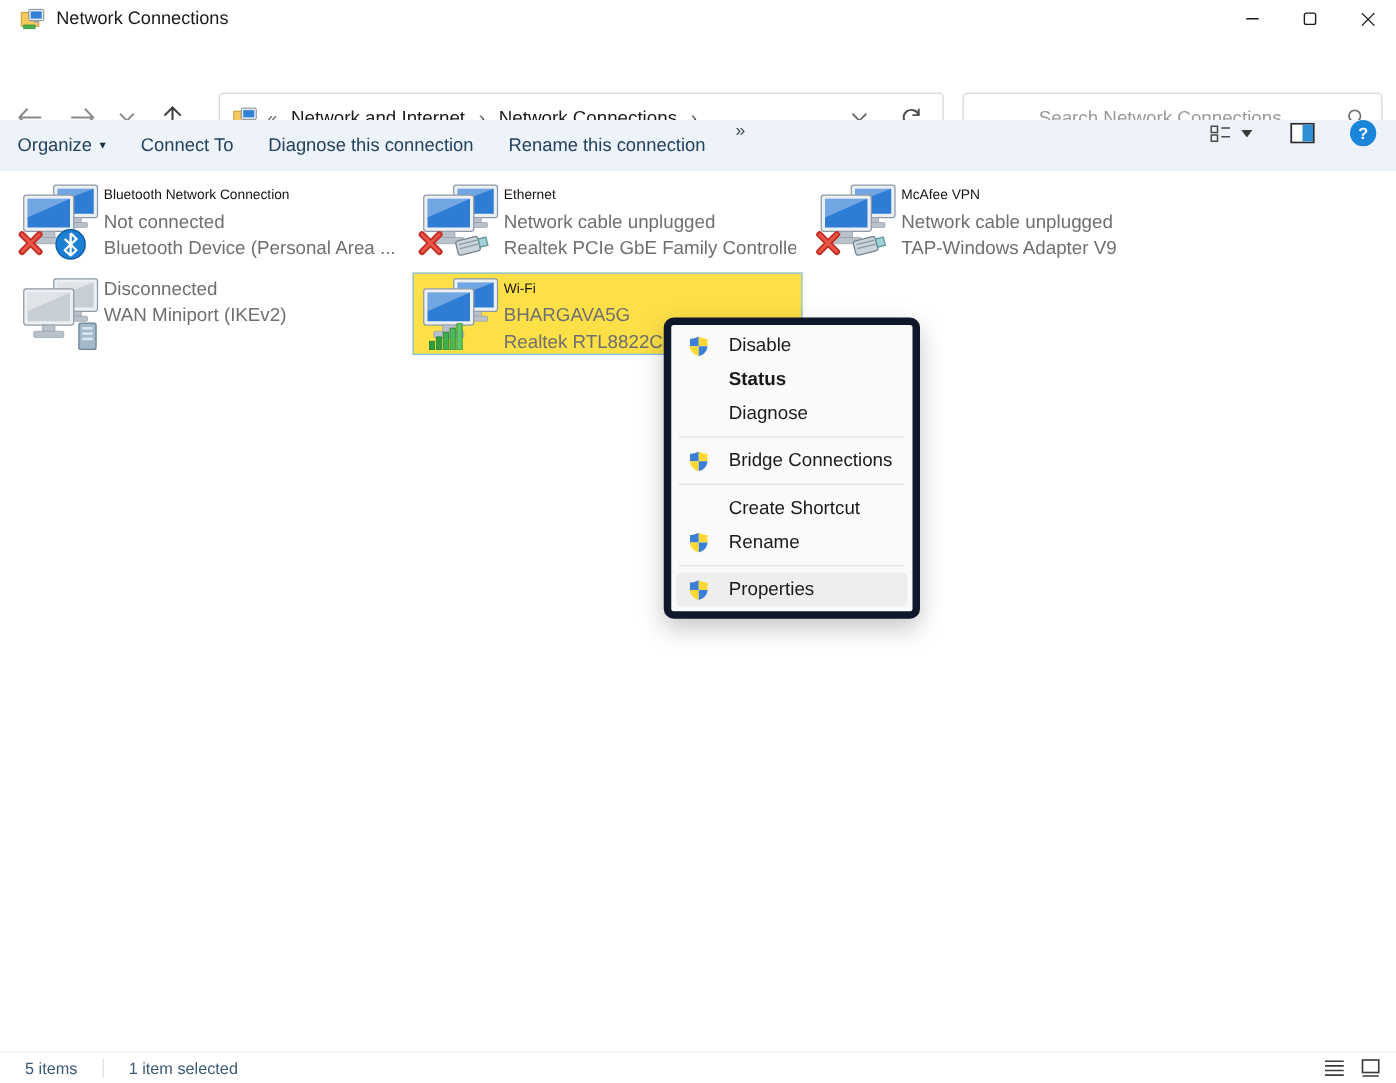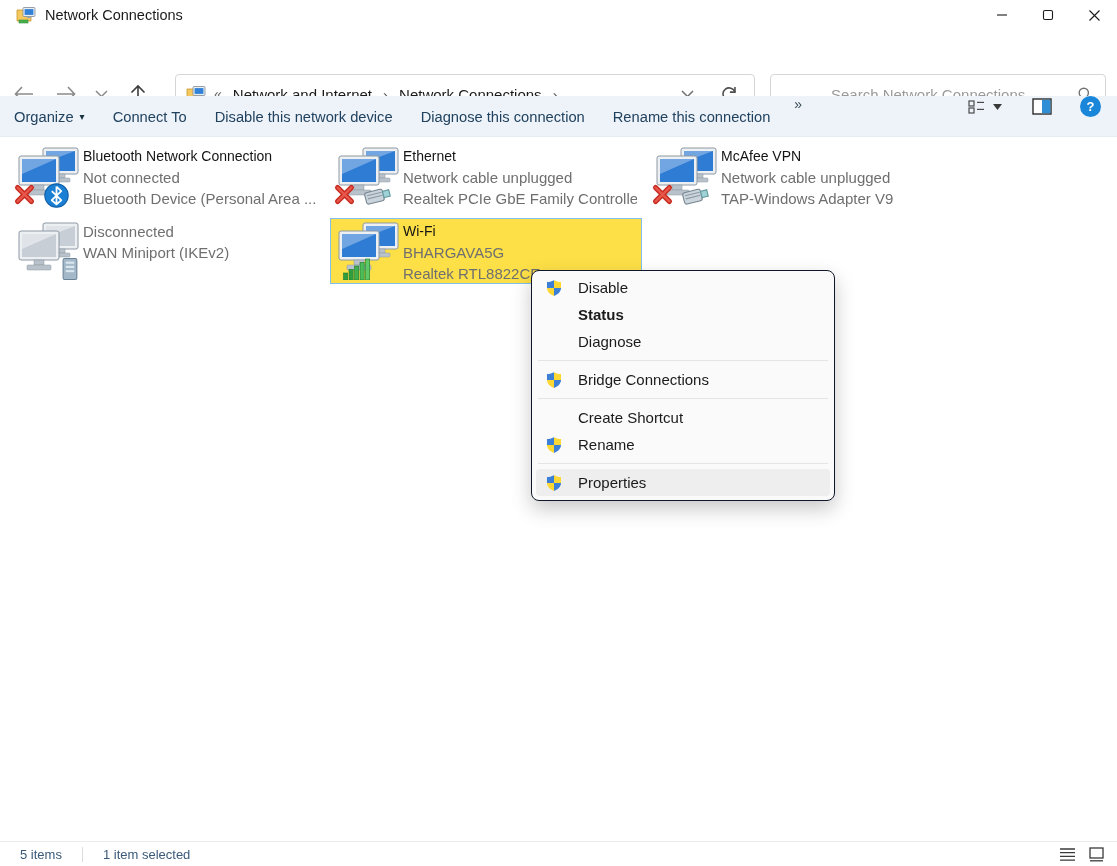--- a/index.html
+++ b/index.html
@@ -41,25 +41,25 @@
   .tile-icon { position:absolute; left:7px; top:3px; width:64px; height:58px; }
   .tile-icon .comp { width:64px; height:54px; }
   .tile-icon.gray { --screen:#c7ced6; --glare:rgba(255,255,255,.45); }
   .badge { position:absolute; }
   .badge-x { left:-5px; bottom:-1px; width:23px; height:23px; }
   .badge-bt { left:26px; bottom:-3px; width:25px; height:25px; }
   .badge-cable { left:25px; bottom:-1px; width:32px; height:22px; }
   .badge-wifi { left:5px; bottom:0; width:30px; height:23px; }
   .badge-vpn { right:2px; bottom:-2px; width:19px; height:26px; }
   .tile-text { position:absolute; left:72px; top:2px; right:4px; }
-  .t-name { font-size:14px; color:#141414; line-height:21px; white-space:nowrap; overflow:hidden; }
+  .t-name { font-size:11px; color:#141414; line-height:21px; white-space:nowrap; overflow:hidden; }
   .t-line { font-size:15px; color:#6f6f6f; line-height:21px; white-space:nowrap; overflow:hidden; }
 
   
-  .ctxmenu { position:absolute; left:531px; top:254px; width:304px; background:#fafafa; border:1px solid #0f172a; border-radius:8px; box-shadow:0 8px 20px rgba(0,0,0,.22); padding:3px 4px 4px 4px; z-index:10;margin-top:16px; }
+  .ctxmenu { position:absolute; left:531px; top:254px; width:205px; background:#fafafa; border:6px solid #0f172a; border-radius:8px; box-shadow:0 8px 20px rgba(0,0,0,.22); padding:3px 4px 4px 4px; z-index:10; }
   .mi { display:flex; align-items:center; height:27px; padding:0 8px; border-radius:4px; }
   .mi-ic { width:20px; height:20px; margin-right:14px; flex:0 0 auto; display:flex; align-items:center; justify-content:center; }
   .mi-ic svg { width:18px; height:18px; }
   .mi-label { font-size:15px; color:#1a1a1a; white-space:nowrap; }
   .mi.bold .mi-label { font-weight:bold; }
   .mi.disabled .mi-label { color:#a9a9a9; }
   .mi.highlight { background:#eeeeee; }
   .msep { border-top:1px solid #e4e4e4; margin:5px 2px; height:0; }
   .shield-gray { --sa:#c9cdd1; --sb:#c9cdd1; }
 
@@ -212,21 +212,20 @@
     </svg>
   </div>
 </div>
 
 <div class="toolbar">
   <div class="tb-item">
     <span>Organize</span>
     <span class="tb-caret">▾</span>
   </div>
   <div class="tb-item">Connect To</div>
-  <div class="tb-item">Disable this network device</div>
   <div class="tb-item">Diagnose this connection</div>
   <div class="tb-item">Rename this connection</div>
   <div class="tb-overflow">»</div>
 
   <div class="tb-right">
     <div style="display:flex;align-items:center;gap:8px">
       <svg width="17" height="16" viewBox="0 0 17 16">
         <rect x="1" y="2" width="5" height="5" fill="none" stroke="#4a4a4a" stroke-width="1.2"></rect>
         <line x1="9" y1="3.4" x2="16" y2="3.4" stroke="#4a4a4a" stroke-width="1.2"></line>
         <rect x="1" y="9" width="5" height="5" fill="none" stroke="#4a4a4a" stroke-width="1.2"></rect>

